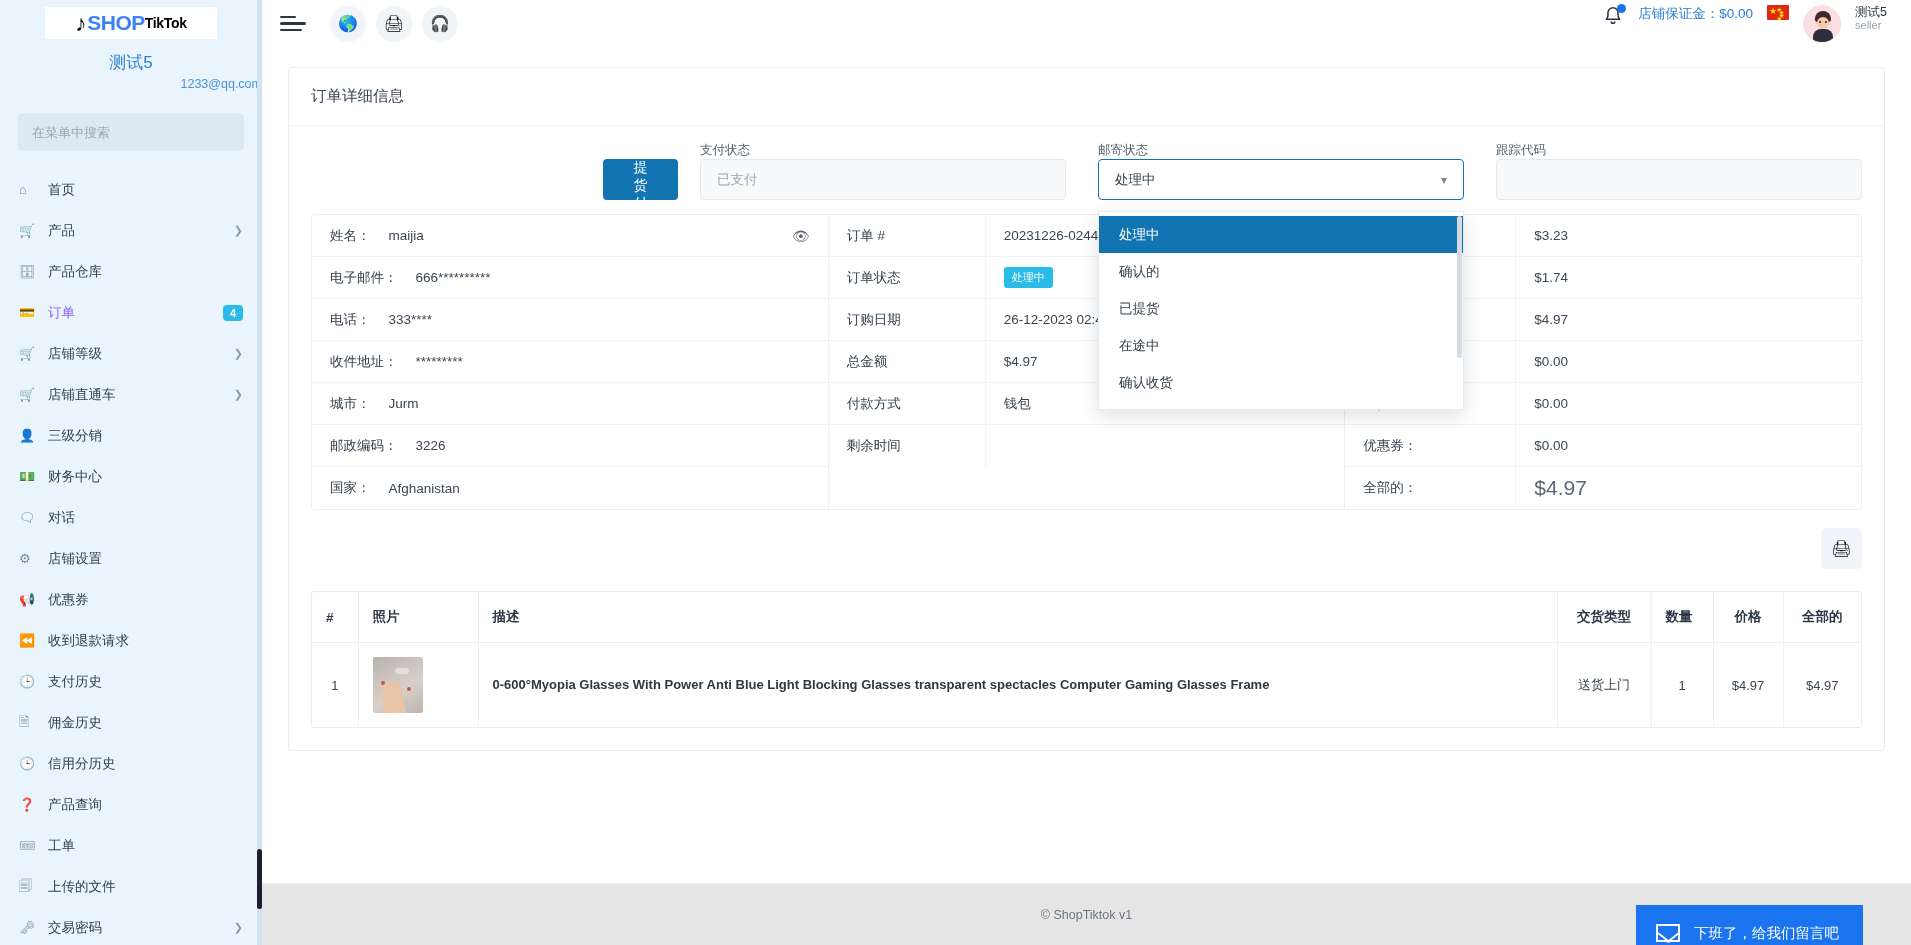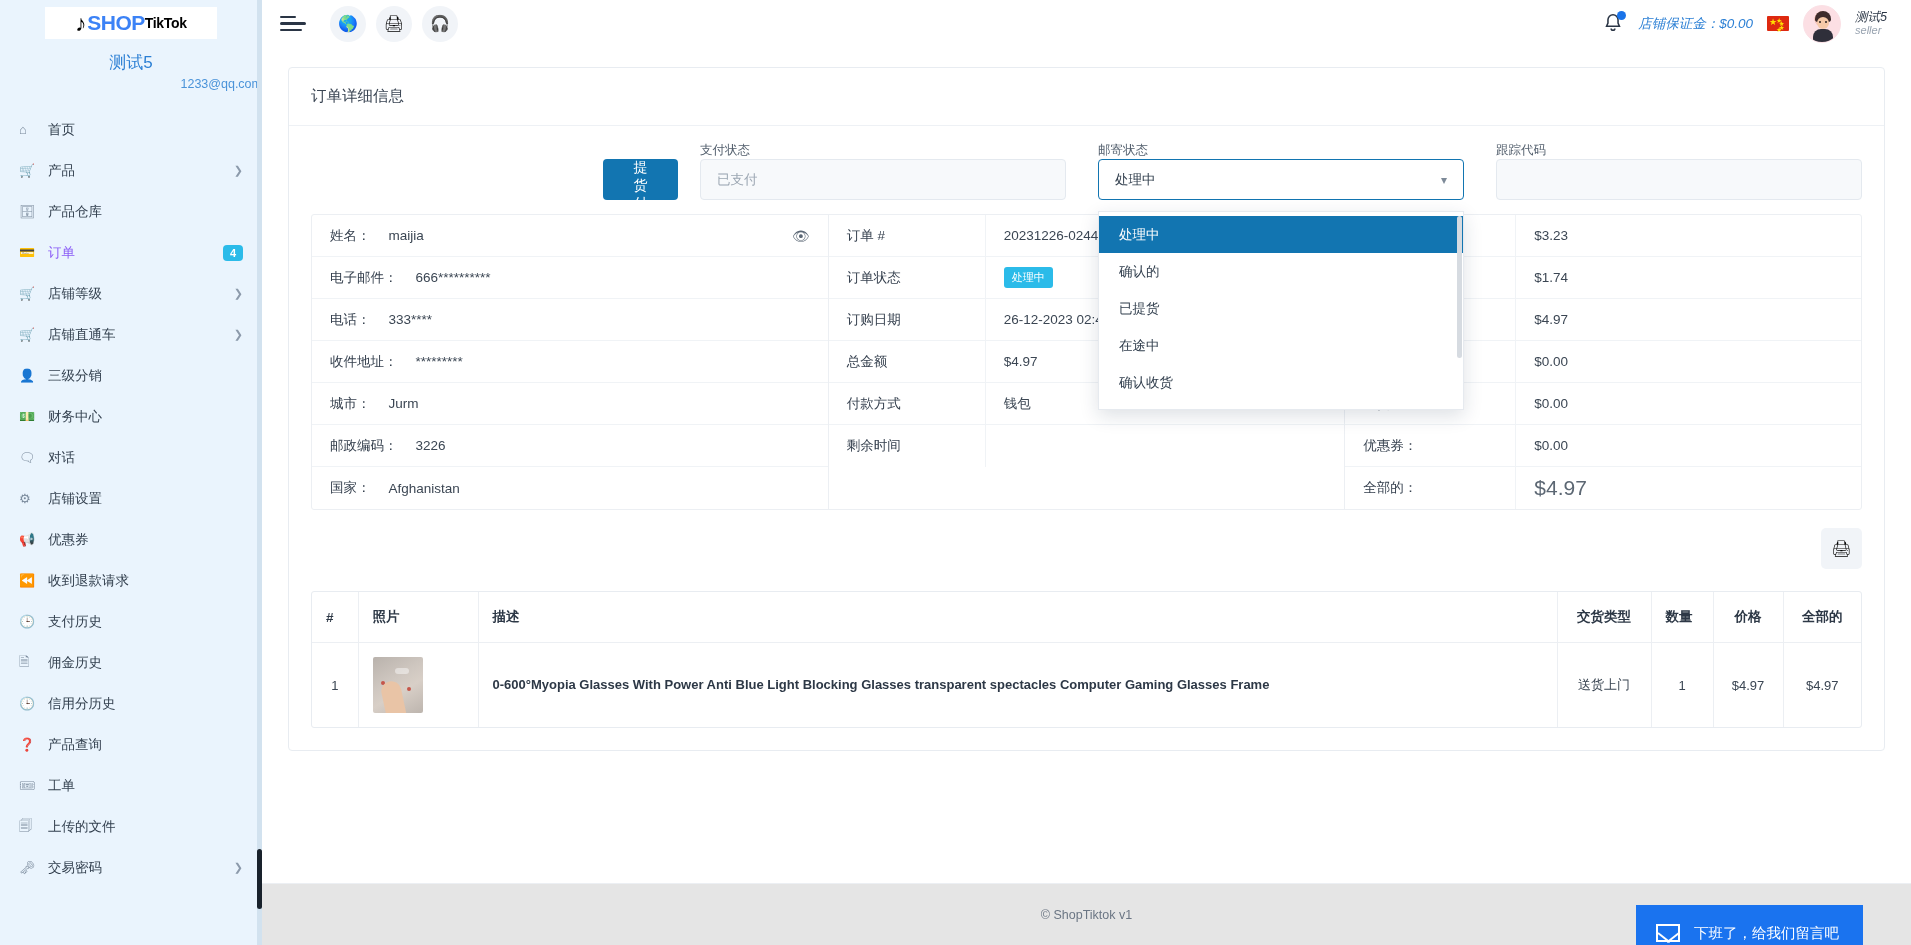--- a/index.html
+++ b/index.html
@@ -93,21 +93,21 @@
     margin: 4px 0;
   }
   .hamburger span:nth-child(1) { width: 16px; }
   .hamburger span:nth-child(2) { width: 26px; }
   .hamburger span:nth-child(3) { width: 22px; }
   .circle-btn {
     width: 36px; height: 36px; border-radius: 50%;
     background: #f1f4f8; display: flex; align-items: center; justify-content: center;
     margin-left: 10px; cursor: pointer; font-size: 16px;
   }
-  .topbar-right { margin-left: auto; display: flex; align-items: center; gap: 14px; font-style: italic; }
+  .topbar-right { margin-left: auto; display: flex; align-items: flex-start; gap: 14px; }
   .bell-wrap { position: relative; width: 22px; height: 24px; cursor: pointer; }
   .bell-dot {
     position: absolute; right: -2px; top: -1px; width: 9px; height: 9px;
     border-radius: 50%; background: #1a73e8;
   }
   .deposit { color: #2b7fd4; font-size: 13.5px; cursor: pointer; }
   .flag {
     width: 22px; height: 15px; background: #de2910; position: relative;
     border-radius: 1px; cursor: pointer;
   }
@@ -291,20 +291,23 @@
 
   <aside class="sidebar">
     <div class="brand-logo">
       <span class="logo-note">♪</span>
       <span class="logo-shop">SHOP</span>
       <span class="logo-tiktok">TikTok</span>
     </div>
     <div class="brand-name">测试5</div>
     <div class="brand-email">1233@qq.com</div>
 
+    <div class="menu-search">
+      <input type="text" placeholder="在菜单中搜索" style="">
+    </div>
 
     <nav class="nav" id="nav">
         <div class="nav-item">
           <span class="ico" style="font-size: 13px;">⌂</span>
           <span class="lbl">首页</span>
         </div>
         <div class="nav-item">
           <span class="ico" style="font-size: 13px;">🛒</span>
           <span class="lbl">产品</span>
           <span class="chev">❯</span>

